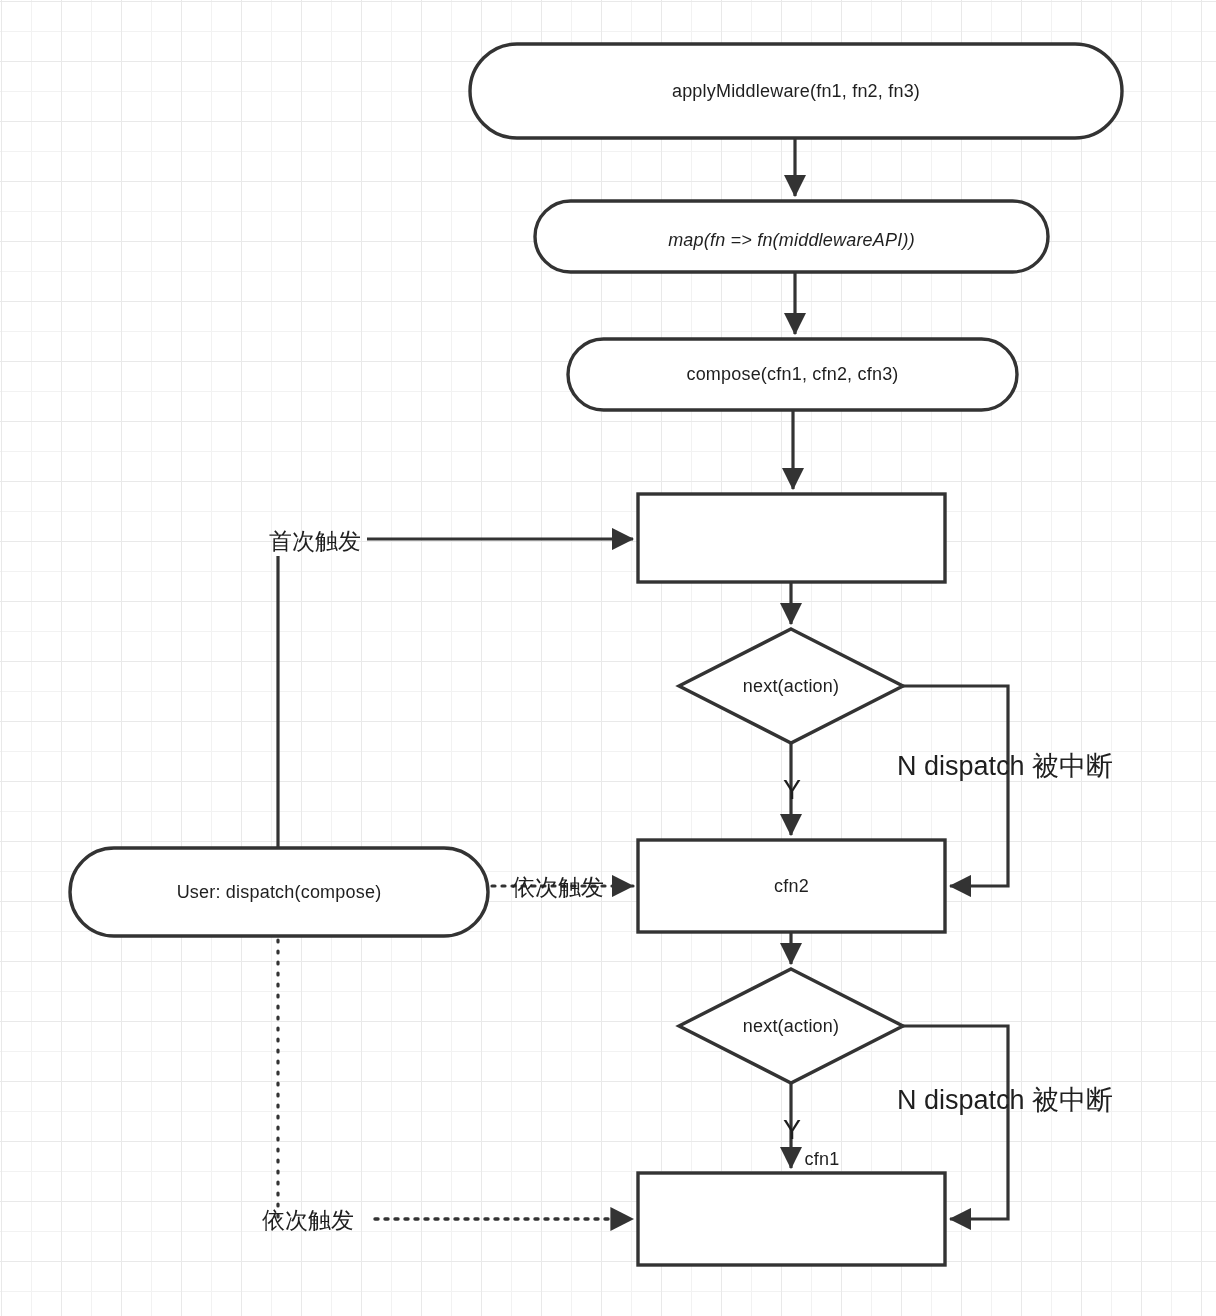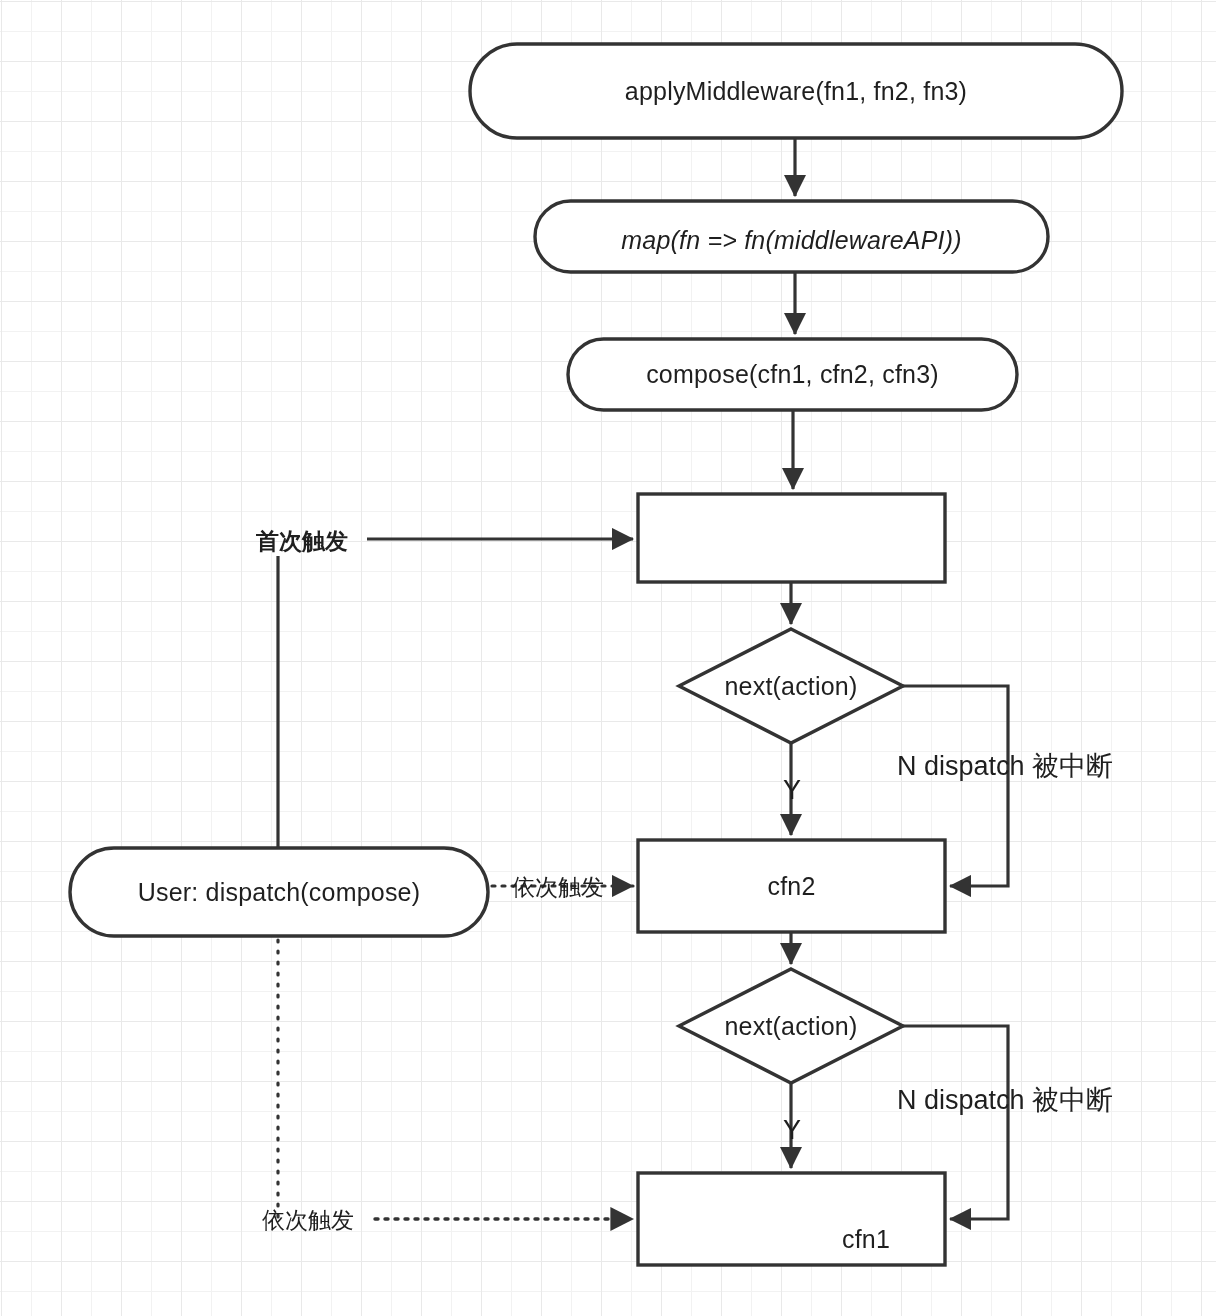--- a/index.html
+++ b/index.html
@@ -28,21 +28,21 @@
     top: 0;
     width: 1216px;
     height: 1316px;
   }
   .node-text {
     position: absolute;
     display: flex;
     align-items: center;
     justify-content: center;
     color: #1f1f1f;
-    font-size: 25px;
+    font-size: 18px;
     font-family: "Liberation Sans", "DejaVu Sans", sans-serif;
     letter-spacing: 0.2px;
     white-space: nowrap;
     pointer-events: none;
     text-align: right;
   }
   .edge-label {
     position: absolute;
     color: #1f1f1f;
     font-size: 23px;
@@ -127,25 +127,25 @@
 
   <div class="node-text" style="left:568px; top:339px; width:449px; height:71px;">compose(cfn1, cfn2, cfn3)</div>
 
 
   <div class="node-text" style="left:679px; top:661px; width:224px; height:50px;">next(action)</div>
 
   <div class="node-text" style="left:638px; top:840px; width:307px; height:92px;">cfn2</div>
 
   <div class="node-text" style="left:679px; top:1001px; width:224px; height:50px;">next(action)</div>
 
-  <div class="node-text" style="left:638px; top:1193px; width:368px; height:92px;padding-left:44px;">cfn1</div>
+  <div class="node-text" style="left:638px; top:1113px; width:368px; height:92px;">cfn1</div>
 
   <div class="node-text" style="left:70px; top:848px; width:418px; height:88px;">User: dispatch(compose)</div>
 
-  <div class="edge-label" style="left:256px; top:526px;font-weight:bold;">首次触发</div>
+  <div class="edge-label" style="left:269px; top:526px;">首次触发</div>
 
   <div class="edge-label" style="left:512px; top:872px;">依次触发</div>
 
   <div class="edge-label" style="left:262px; top:1205px;">依次触发</div>
 
   <div class="branch-label" style="left:783px; top:775px;">Y</div>
 
   <div class="branch-label" style="left:783px; top:1115px;">Y</div>
 
   <div class="branch-label" style="left:897px; top:748px;">N dispatch 被中断</div>

